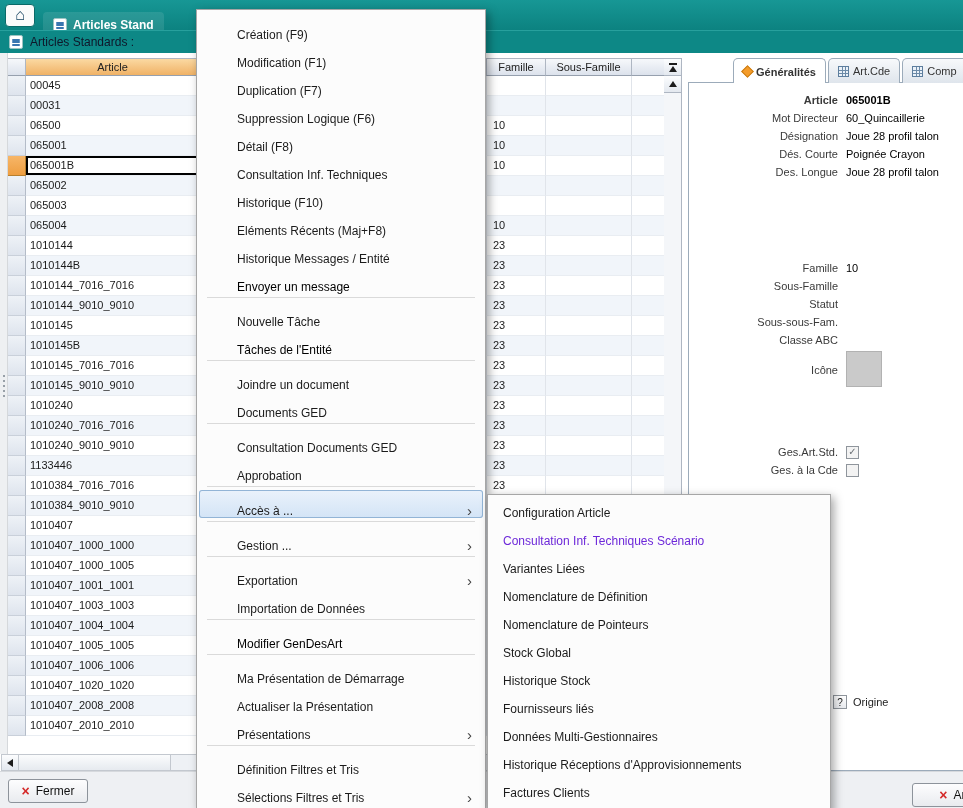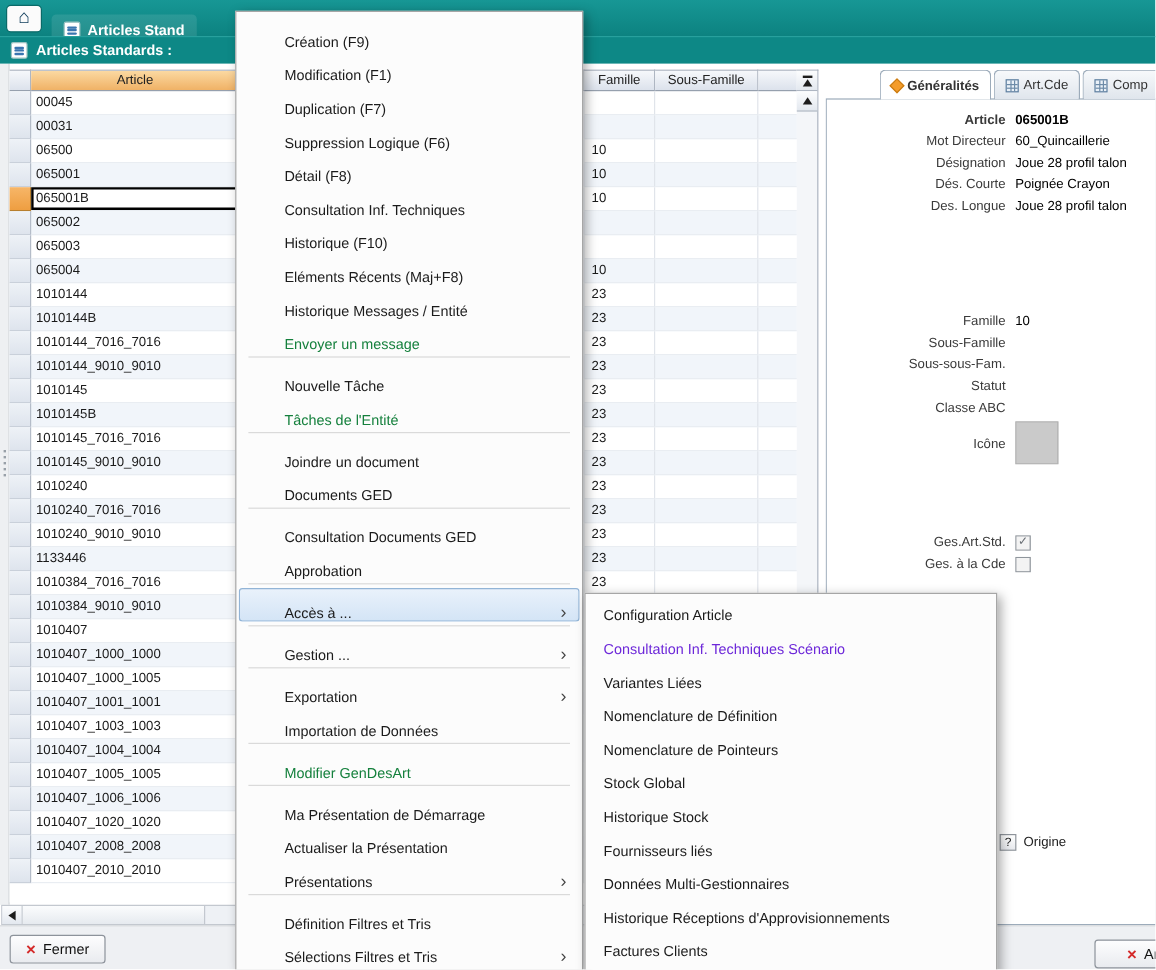--- a/index.html
+++ b/index.html
@@ -8,21 +8,21 @@
 
 
 .titlebar{position:absolute;left:0;top:0;width:963px;height:30px;background:linear-gradient(#179795,#0c8280);display:flex;align-items:center;padding:0 5px;gap:8px;z-index:1}
 .home-btn{width:30px;height:23px;background:#fbfbfb;border:1px solid #0a6a68;border-radius:4px;display:flex;align-items:center;justify-content:center;cursor:default}
 .home-glyph{font-size:16px;font-weight:bold;color:#13405e;line-height:1}
 .app-tab{display:flex;align-items:center;gap:6px;height:26px;padding:0 10px;background:rgba(255,255,255,.10);border-radius:4px 4px 0 0;margin-top:20px}
 .app-tab-label{color:#fff;font-weight:bold;font-size:12px;white-space:nowrap}
 .doc-icon{width:14px;height:14px;background:#fff;border:1px solid #9cc3c2;border-radius:2px;display:flex;flex-direction:column;justify-content:space-evenly;padding:2px;flex:0 0 auto}
 .doc-icon i{display:block;height:2px;background:#3a76b0;border-radius:1px}
 .subtitlebar{position:absolute;left:0;top:30px;width:963px;height:23px;background:#0d8886;border-top:1px solid #27a09d;display:flex;align-items:center;gap:7px;padding:0 9px;z-index:1}
-.subtitle-label{color:#ffffff;font-size:12px;font-weight:bold;white-space:nowrap}
+.subtitle-label{color:#0f172a;font-size:12px;font-weight:normal;white-space:nowrap}
 
 
 .splitter{position:absolute;left:0;top:53px;width:8px;height:701px;background:#eef0f2;border-right:1px solid #d5d8db}
 .splitter-dots{position:absolute;left:3px;top:322px;width:2px;height:2px;background:#98a0a8;box-shadow:0 5px 0 #98a0a8,0 10px 0 #98a0a8,0 15px 0 #98a0a8,0 20px 0 #98a0a8}
 
 
 .grid{position:absolute;left:8px;top:58px;width:656px;height:694px;font-size:11px;color:#1a1a1a;background:#fff}
 .grid-header{display:flex;height:18px}
 .gh{background:linear-gradient(#f6f8fb,#dce2ec);border-top:1px solid #aeb6c2;border-right:1px solid #aeb6c2;border-bottom:1px solid #96a0ae;text-align:center;line-height:16px;overflow:hidden;white-space:nowrap;color:#222}
 .gh.g-article{background:linear-gradient(#fbd9a2,#f0b266);border-right-color:#c9984e}
@@ -73,21 +73,21 @@
 .fvalue{flex:1;white-space:nowrap;overflow:hidden;color:#000}
 .frow.bold .flabel,.frow.bold .fvalue{font-weight:bold}
 .icone-box{width:36px;height:36px;background:#cacaca;border:1px solid #b2b2b2}
 .cb{width:13px;height:13px;border:1px solid #8f959c;background:#f3f3f3;display:flex;align-items:center;justify-content:center;font-size:10px;color:#6b7076;line-height:1}
 .origin-row{position:absolute;left:144px;top:612px;display:flex;align-items:center;gap:6px;font-size:11px;color:#222}
 .help-btn{width:14px;height:14px;border:1px solid #8f959c;background:linear-gradient(#fff,#e8eaee);display:flex;align-items:center;justify-content:center;font-size:10px;color:#222}
 
 
 .menu{position:absolute;left:196px;top:9px;width:290px;height:800px;background:#fcfcfc;border:1px solid #a6a6a6;box-shadow:3px 3px 9px rgba(0,0,0,.35);padding:4px 2px;z-index:60;font-size:12px;overflow:hidden}
 .mi{height:28px;display:flex;align-items:flex-end;padding:0 12px 0 38px;position:relative;color:#1b1b1b;white-space:nowrap}
-.mi.disabled{color:#15803d}
+.mi.disabled{color:#000000}
 .mi.hl{background:linear-gradient(#eaf2fb,#d3e4f6);box-shadow:inset 0 0 0 1px #92b4d6;border-radius:3px}
 .mi .arrow{position:absolute;right:11px;font-size:15px;color:#444;line-height:1}
 .msep{height:1px;background:#dadada;margin:3px 8px}
 .submenu{position:absolute;left:487px;top:494px;width:344px;height:320px;background:#fcfcfc;border:1px solid #a6a6a6;box-shadow:3px 3px 9px rgba(0,0,0,.35);padding:4px 2px;z-index:70;font-size:12px;overflow:hidden}
 .smi{height:28px;display:flex;align-items:center;padding:0 10px 0 13px;color:#1b1b1b;white-space:nowrap}
 .smi.disabled{color:#6d28d9}
 </style>
 </head>
 <body>
 
@@ -453,25 +453,25 @@
           </div>
           <div class="frow" style="margin-top: 78px;">
             <div class="flabel">Famille</div>
             <div class="fvalue">10</div>
           </div>
           <div class="frow">
             <div class="flabel">Sous-Famille</div>
             <div class="fvalue"></div>
           </div>
           <div class="frow">
+            <div class="flabel">Statut</div>
+            <div class="fvalue"></div>
+          </div>
+          <div class="frow">
             <div class="flabel">Sous-sous-Fam.</div>
-            <div class="fvalue"></div>
-          </div>
-          <div class="frow">
-            <div class="flabel">Statut</div>
             <div class="fvalue"></div>
           </div>
           <div class="frow">
             <div class="flabel">Classe ABC</div>
             <div class="fvalue"></div>
           </div>
           <div class="frow iconrow">
             <div class="flabel">Icône</div>
             <div class="fvalue">
               <div class="icone-box"></div>

